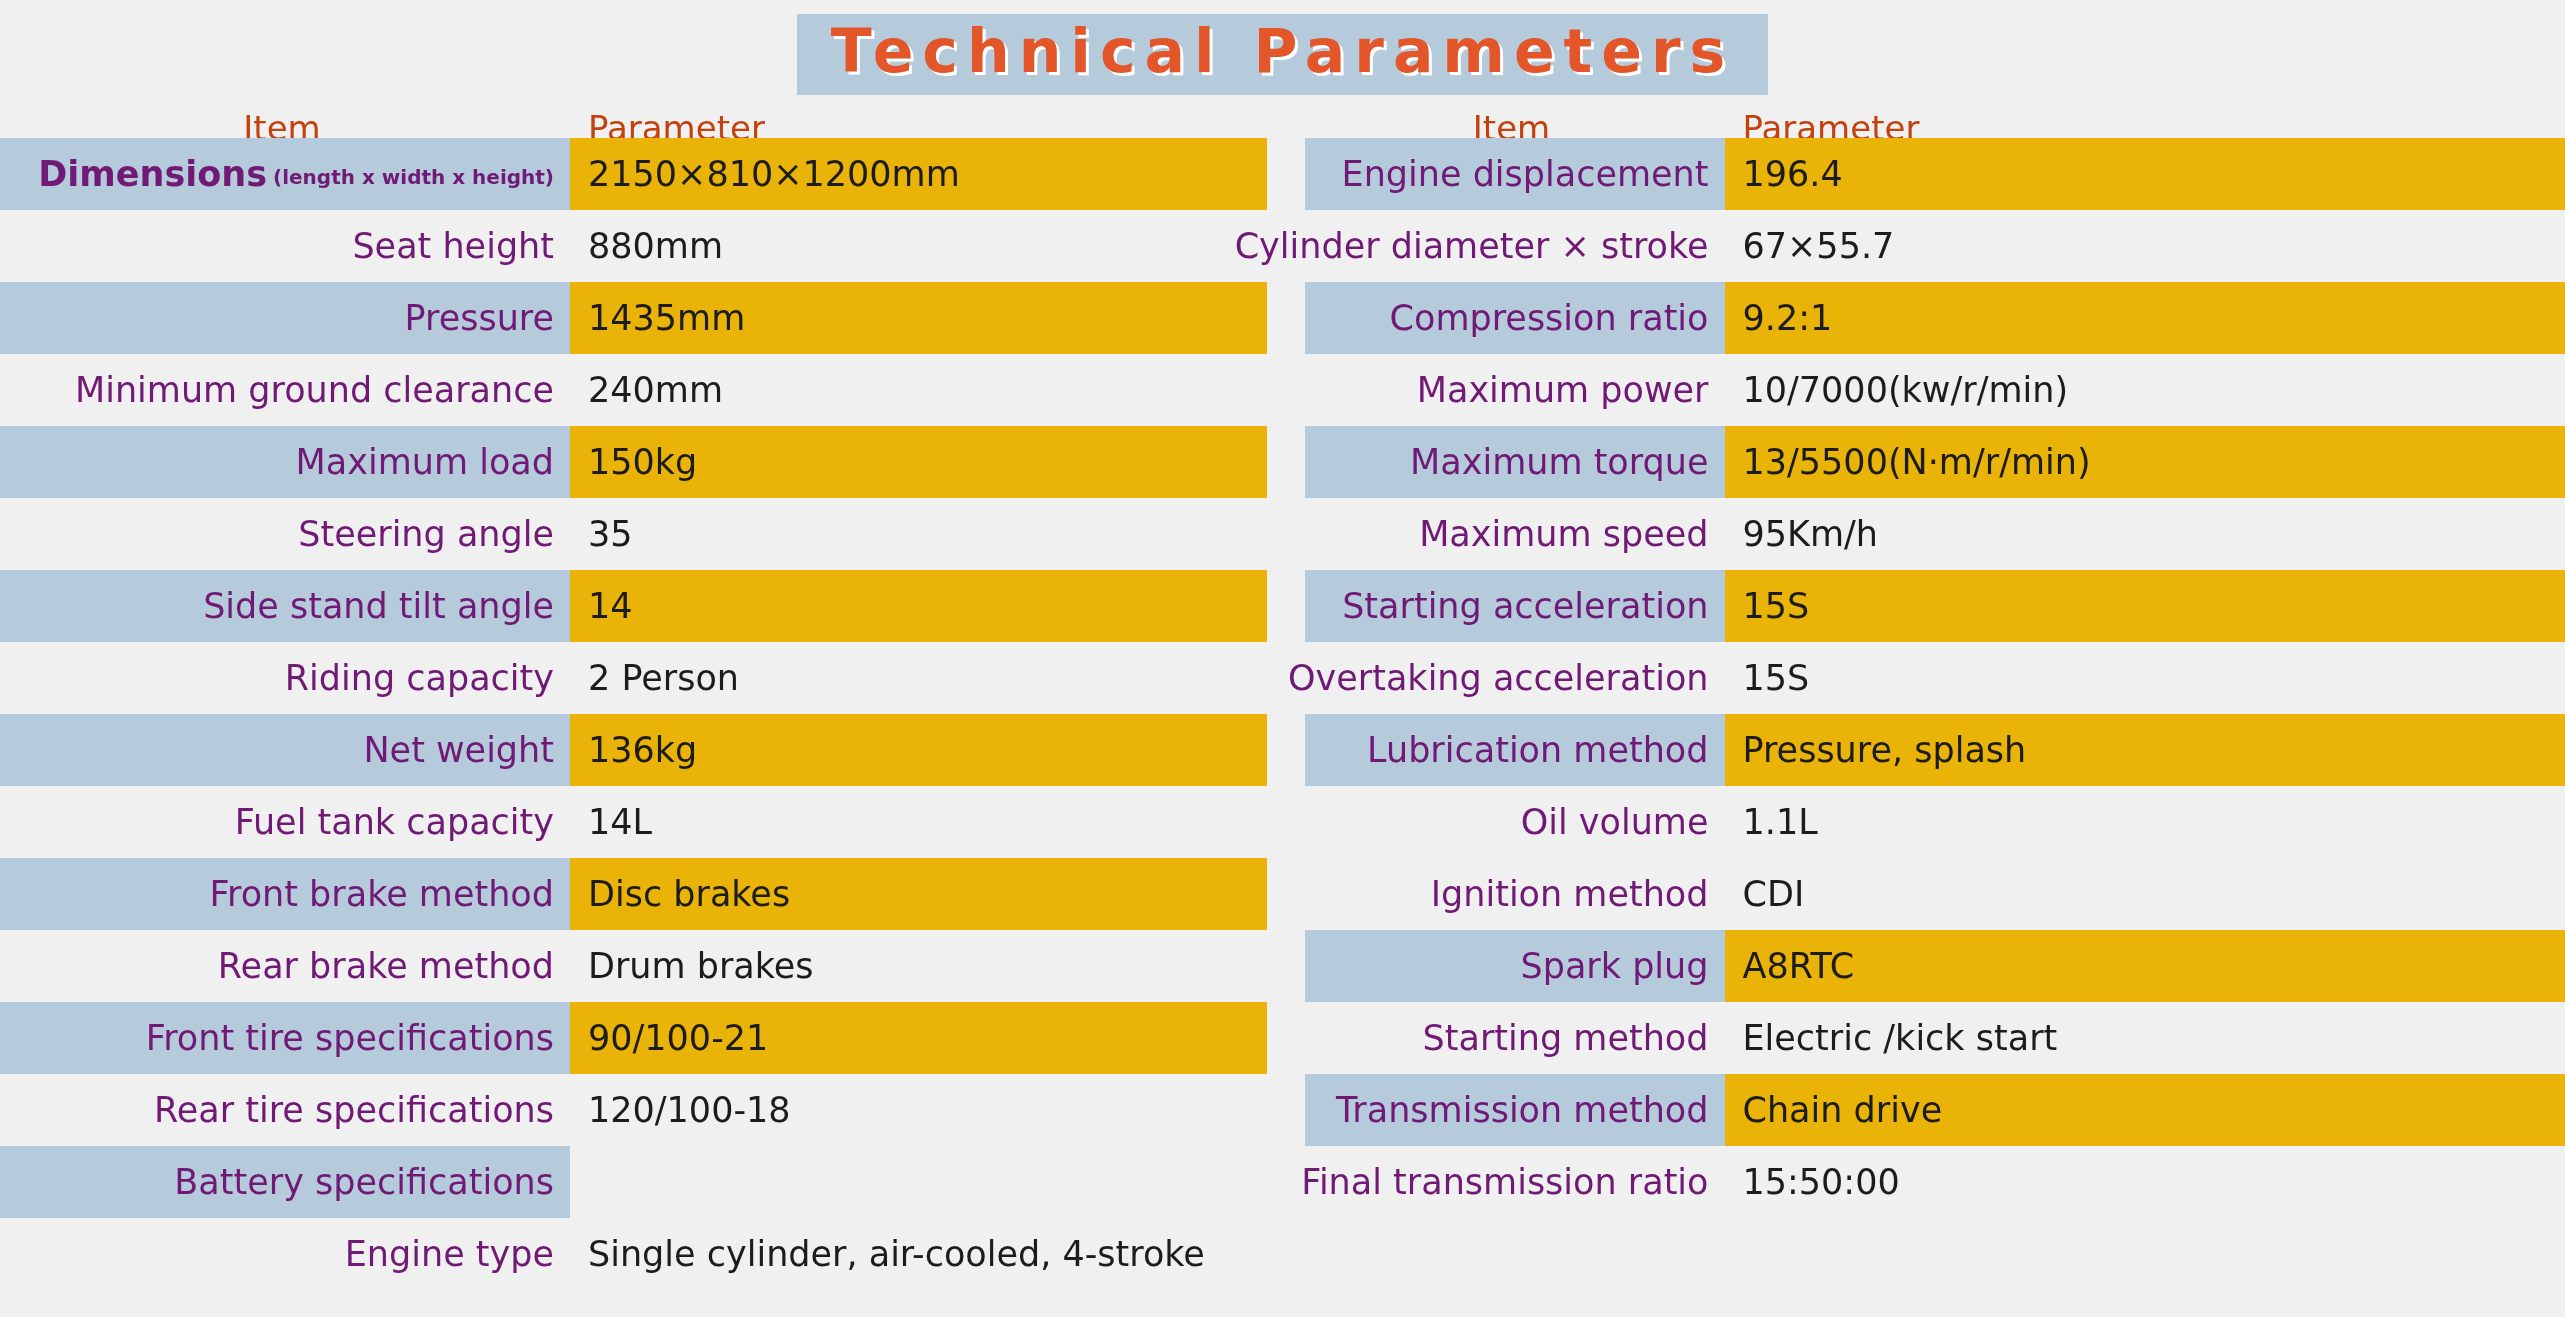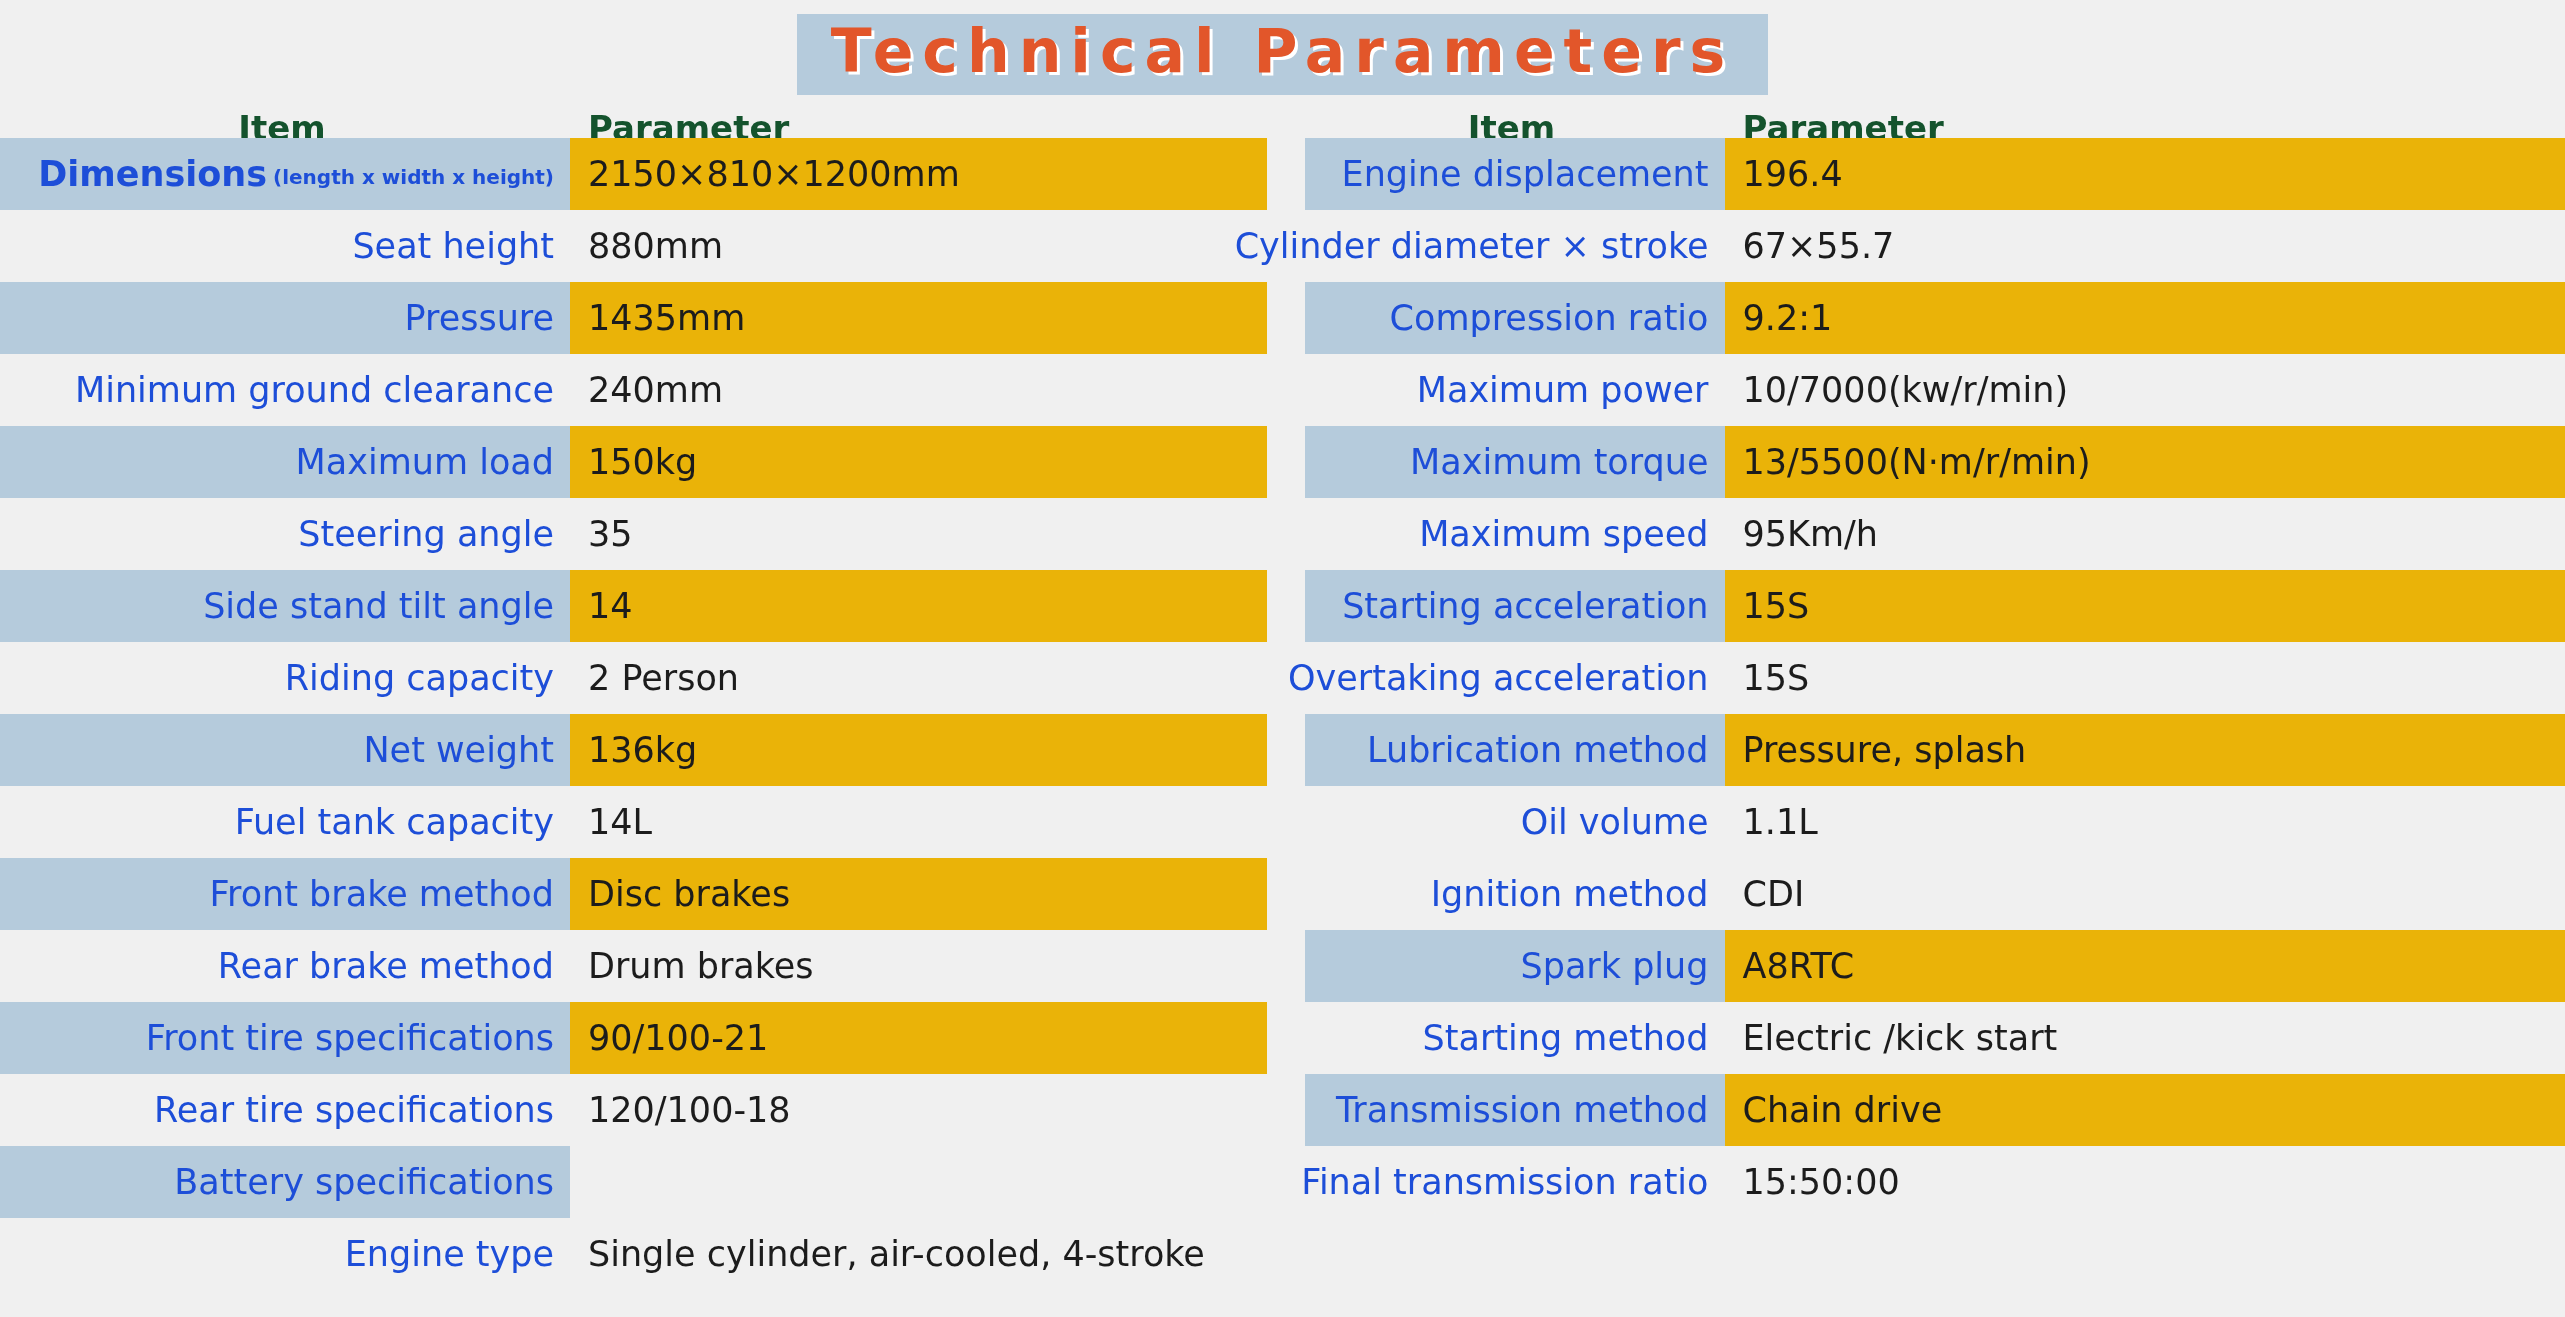--- a/index.html
+++ b/index.html
@@ -60,22 +60,22 @@
   .table-col.left { padding-left: 0px; padding-right: 16px; }
   .table-col.right { padding-left: 0px; padding-right: 0px; }
 
   .head-row {
     display: flex;
     height: 46px;
     align-items: center;
   }
   .head-item, .head-param {
     font-size: 34px;
-    font-weight: bold;
-    color: #14532d;
+    font-weight: normal;
+    color: #c2410c;
     margin-top: 26px;
   }
   .head-item {
     width: 570px;
     text-align: center;
     box-sizing: border-box;
     padding-right: 6px;
   }
   .head-param {
     padding-left: 18px;
@@ -87,21 +87,21 @@
     height: 72px;
   }
   .cell-item {
     width: 570px;
     box-sizing: border-box;
     display: flex;
     align-items: center;
     justify-content: flex-end;
     padding-right: 16px;
     font-size: 35px;
-    color: #1d4ed8;
+    color: #701a75;
     white-space: nowrap;
   }
   .cell-item .sub {
     font-size: 20px;
     font-weight: bold;
     margin-left: 6px;
     position: relative;
     top: 3px;
   }
   .cell-item .main-lbl { font-weight: normal; }

